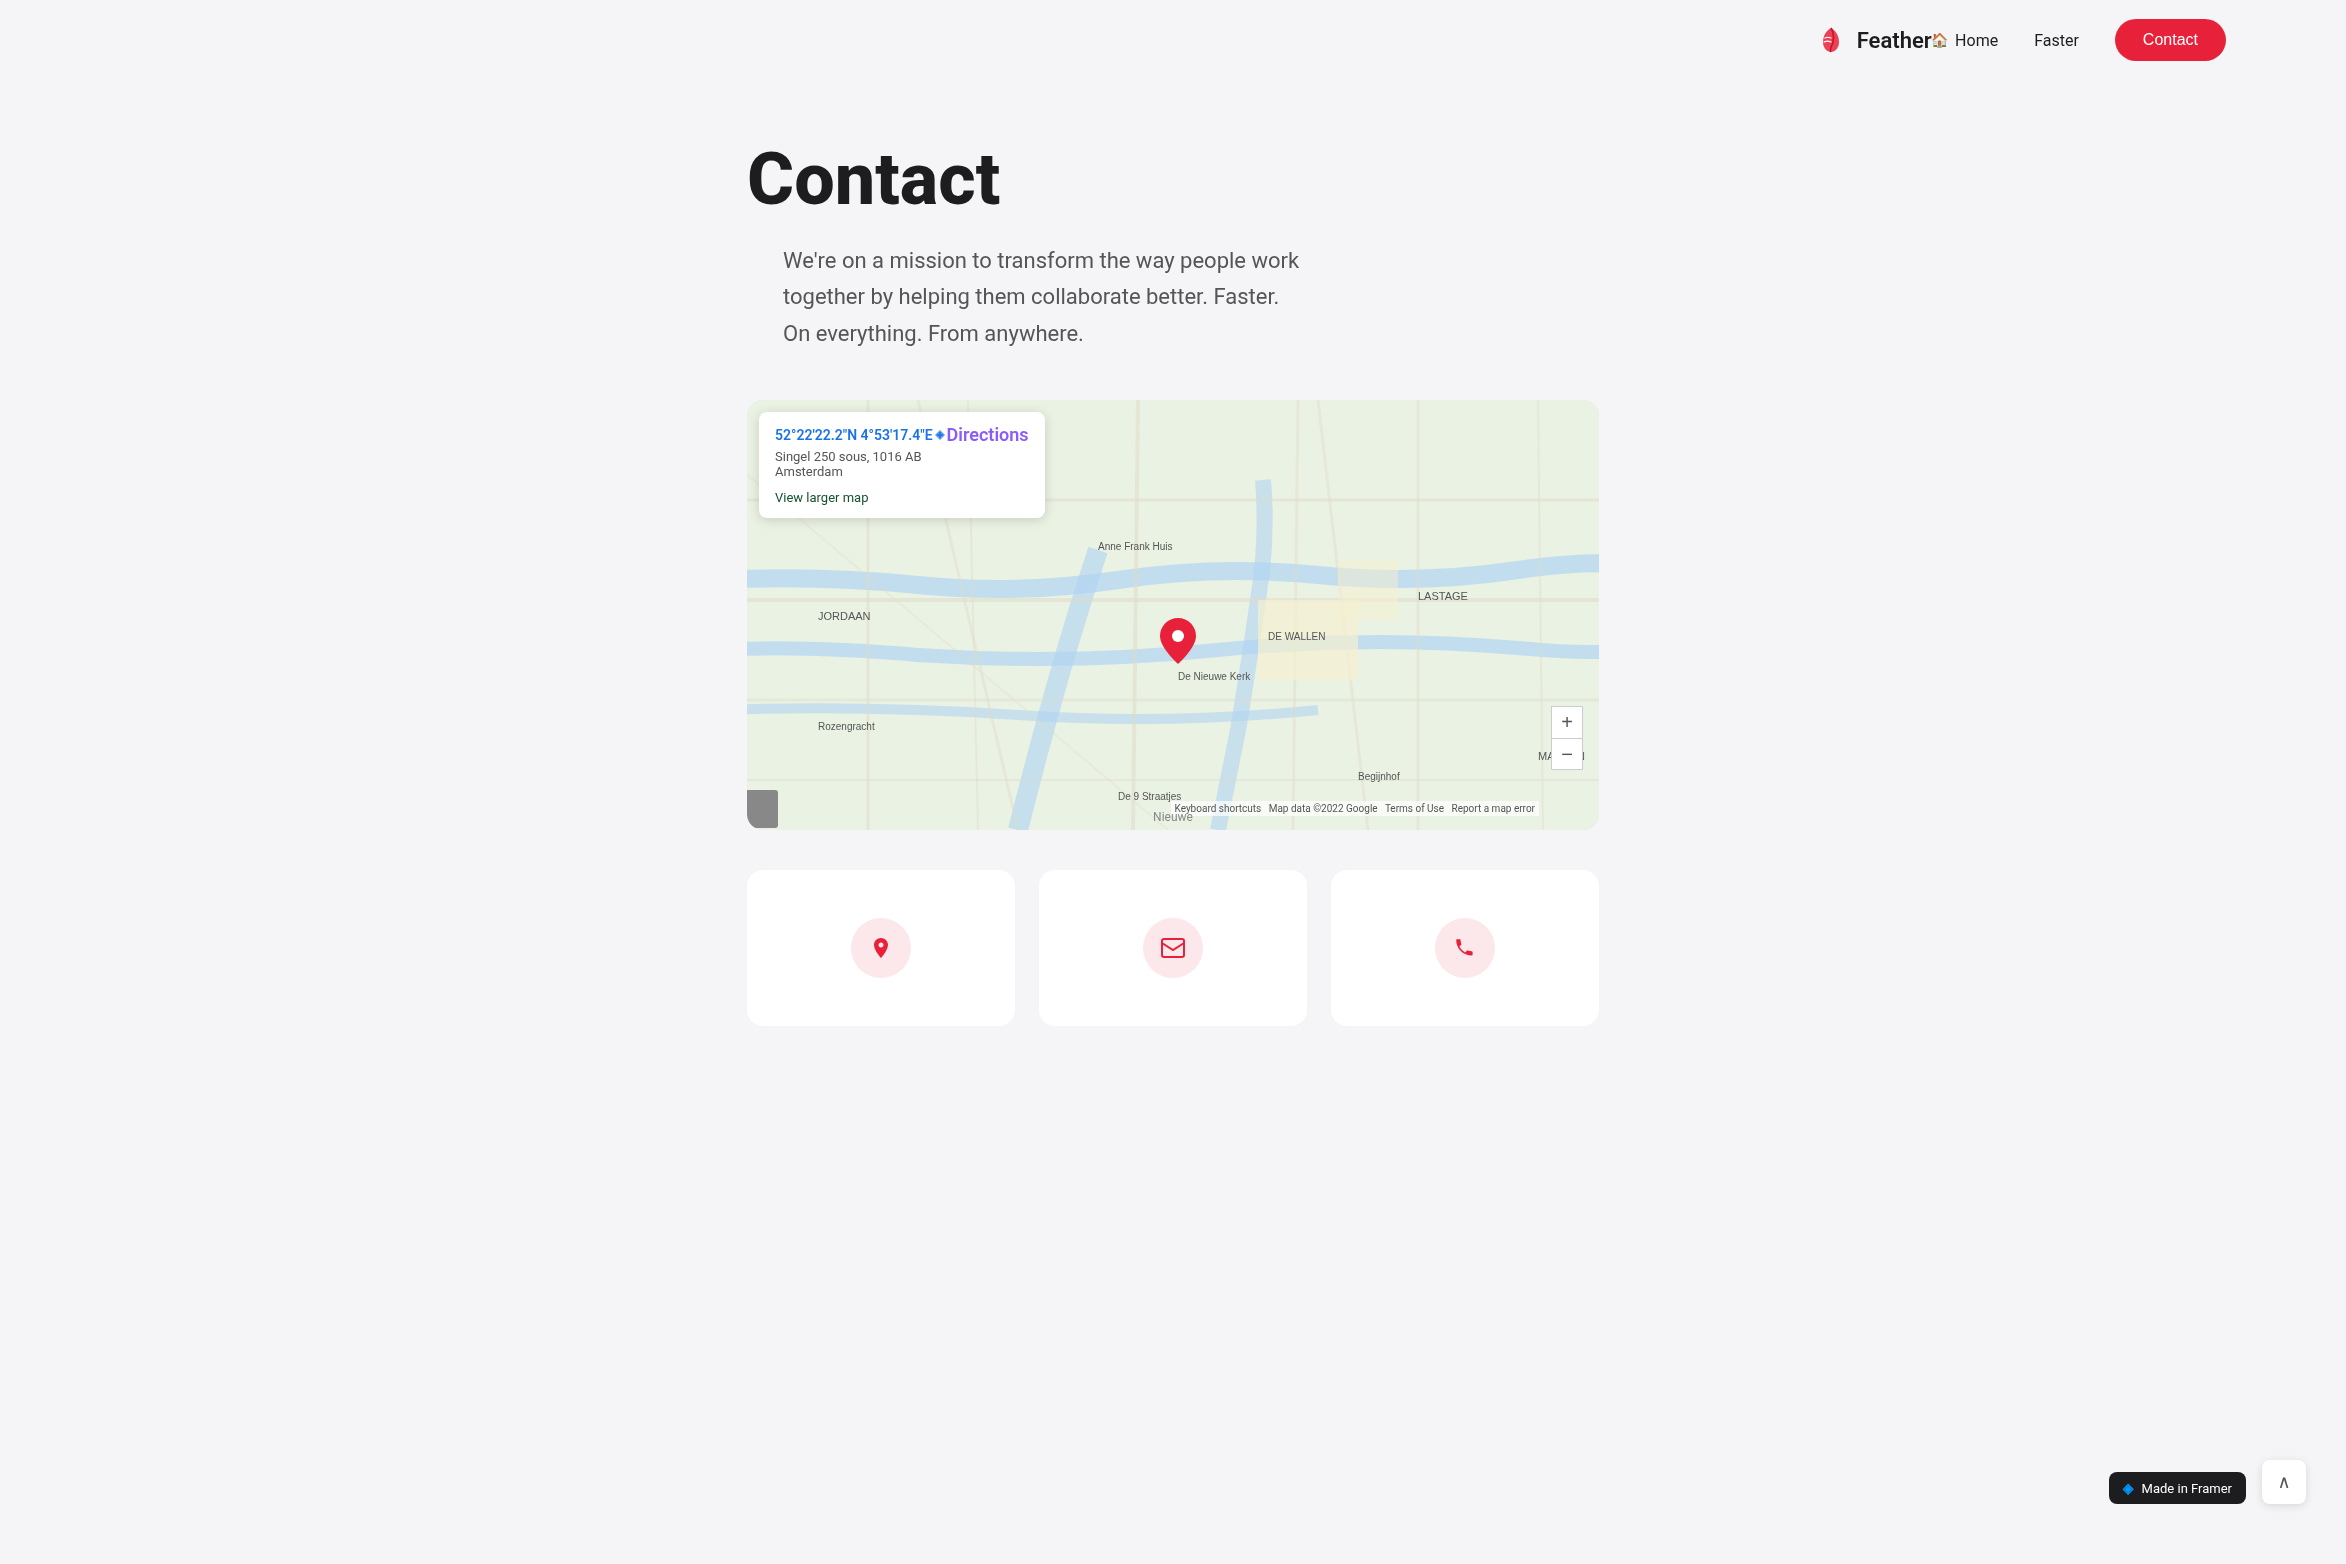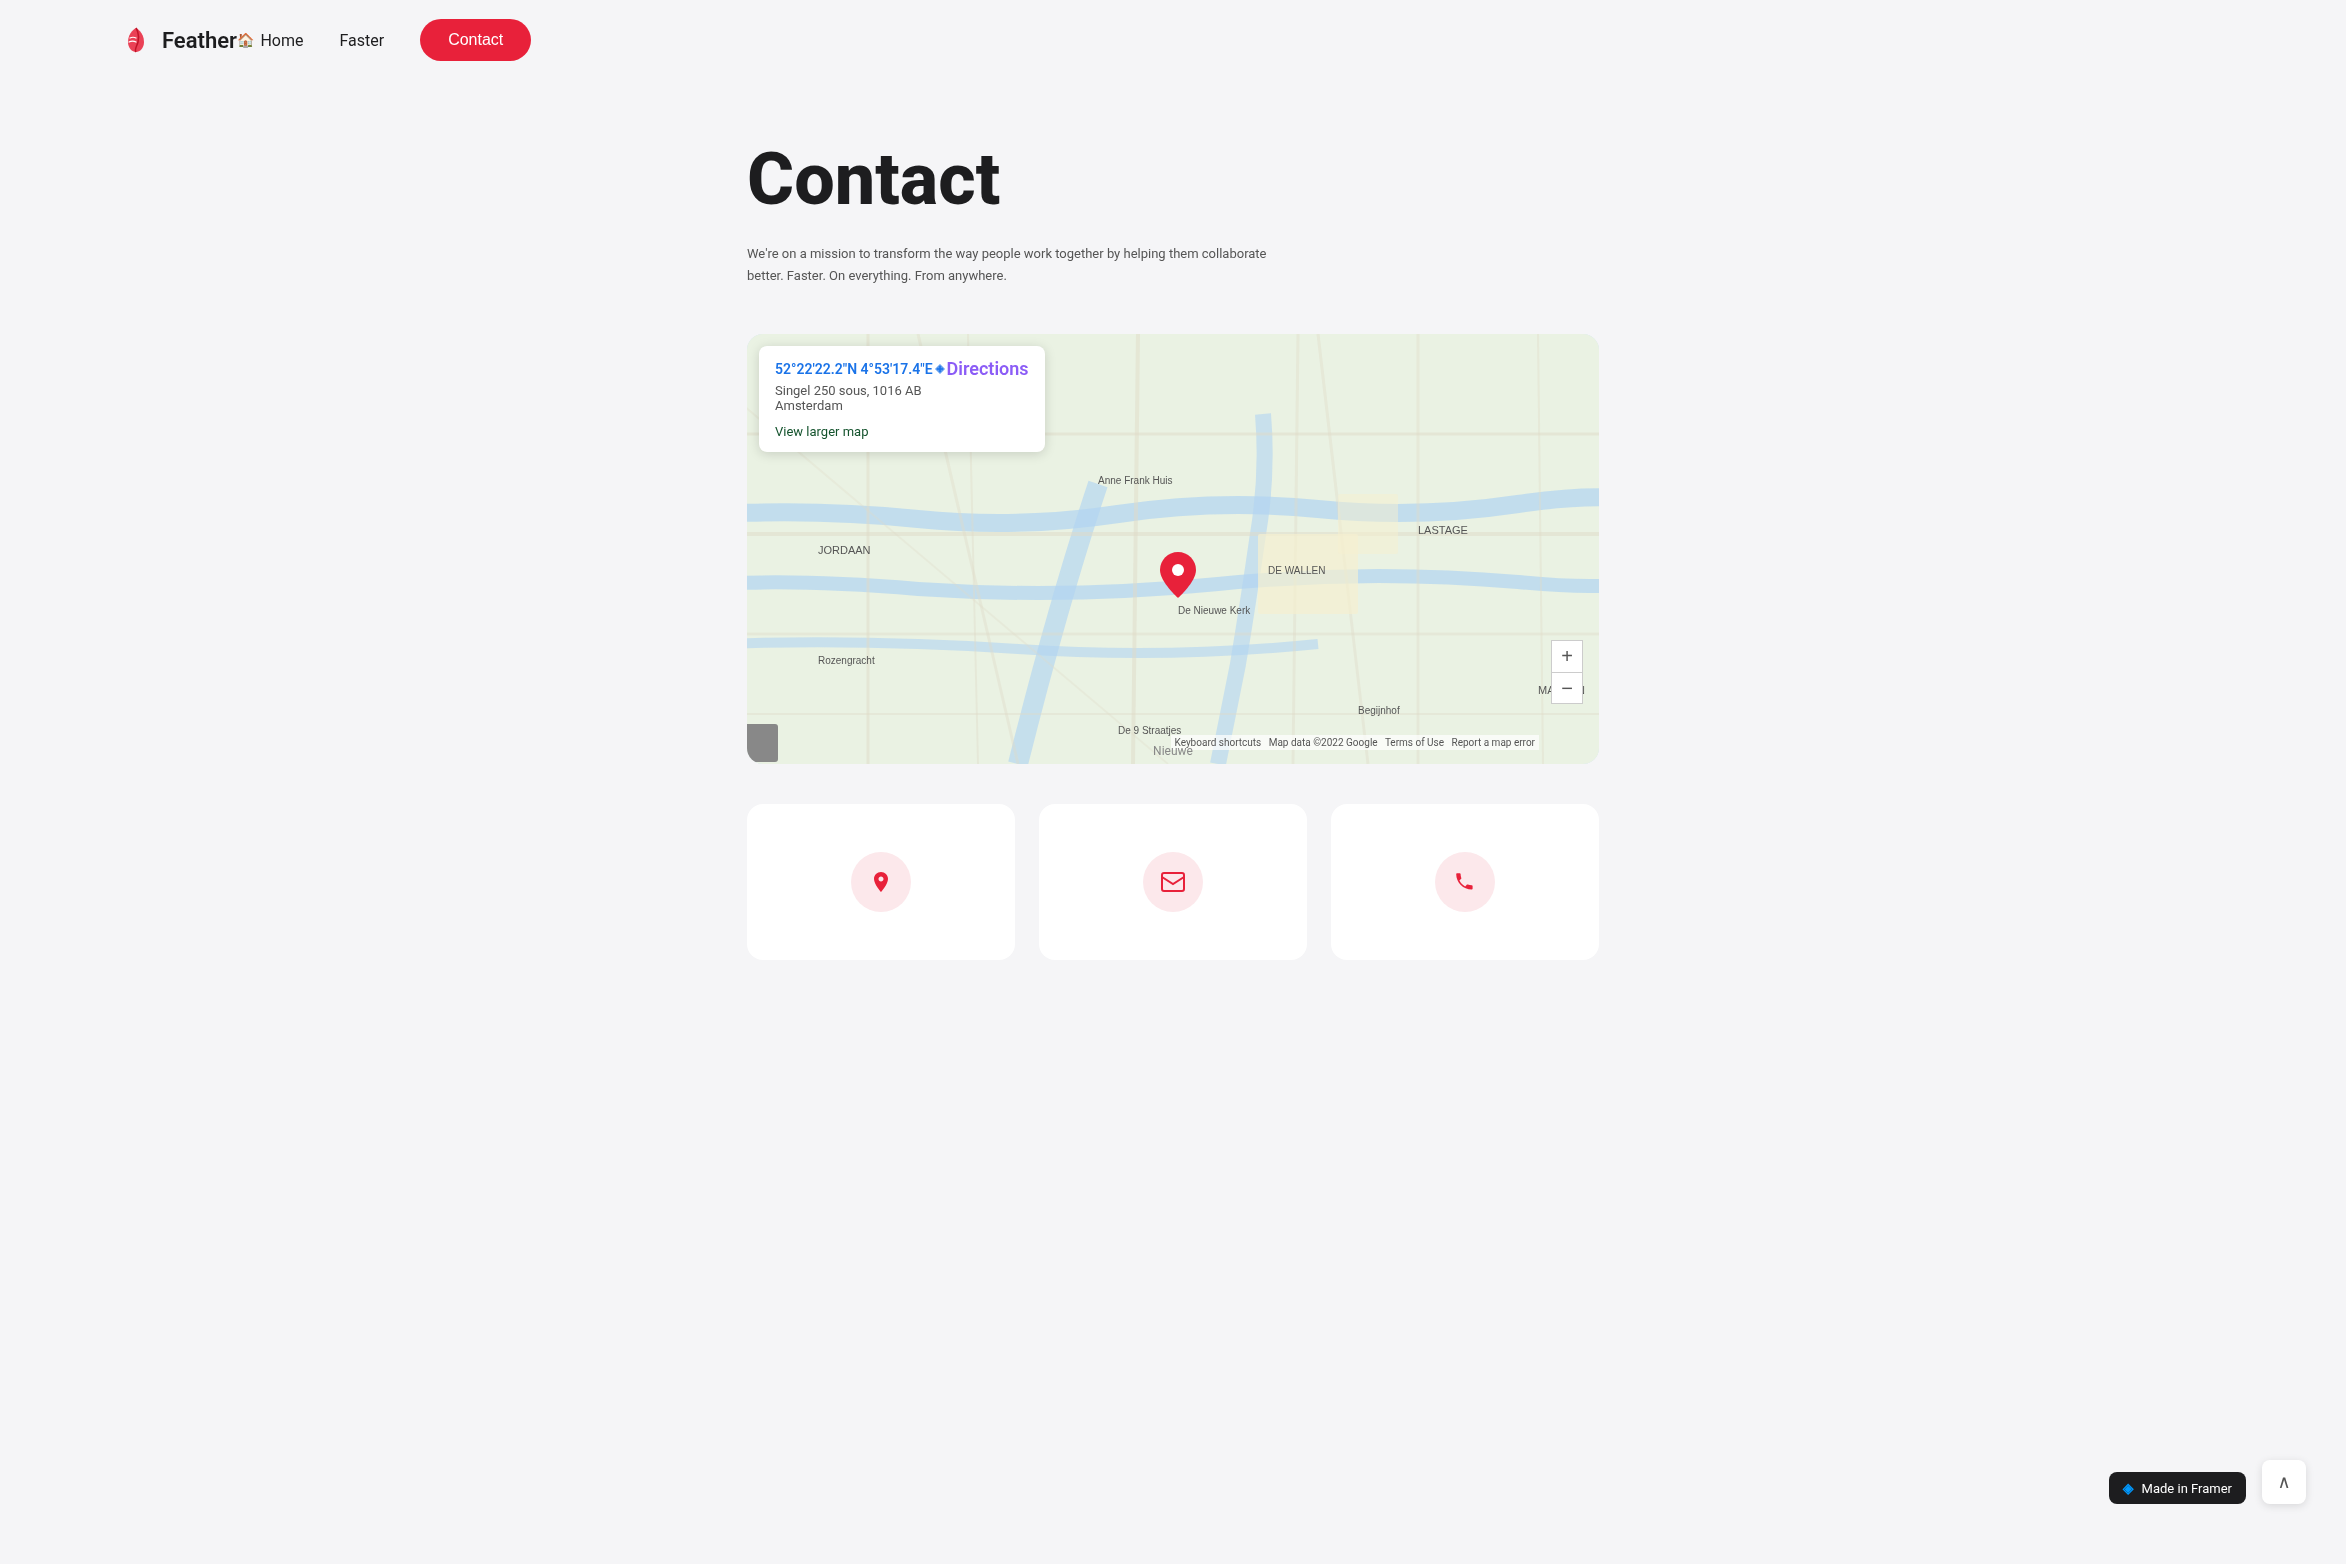--- a/index.html
+++ b/index.html
@@ -7,21 +7,21 @@
       font-family: -apple-system, BlinkMacSystemFont, 'Segoe UI', Roboto, sans-serif;
       background: #f5f5f7;
       min-height: 100vh;
       color: #1d1d1f;
     }
 
     
     nav {
       display: flex;
       align-items: center;
-      justify-content: flex-start;
+      justify-content: flex-end;
       padding: 0 120px;
       height: 80px;
       background: #f5f5f7;
     }
     .nav-logo {
       display: flex;
       align-items: center;
       gap: 10px;
       font-size: 22px;
       font-weight: 600;
@@ -68,25 +68,26 @@
 
     .page-title {
       font-size: 72px;
       font-weight: 800;
       color: #1d1d1f;
       margin-bottom: 24px;
       line-height: 1.1;
     }
 
     .page-subtitle {
-      font-size: 13px;
+      font-size: 22px;
       color: #555;
       line-height: 1.65;
       max-width: 520px;
       margin-bottom: 48px;
+      margin-left: 36px;
     }
 
     
     .map-container {
       width: 100%;
       border-radius: 16px;
       overflow: hidden;
       position: relative;
       height: 430px;
       background: #e8e8e8;

